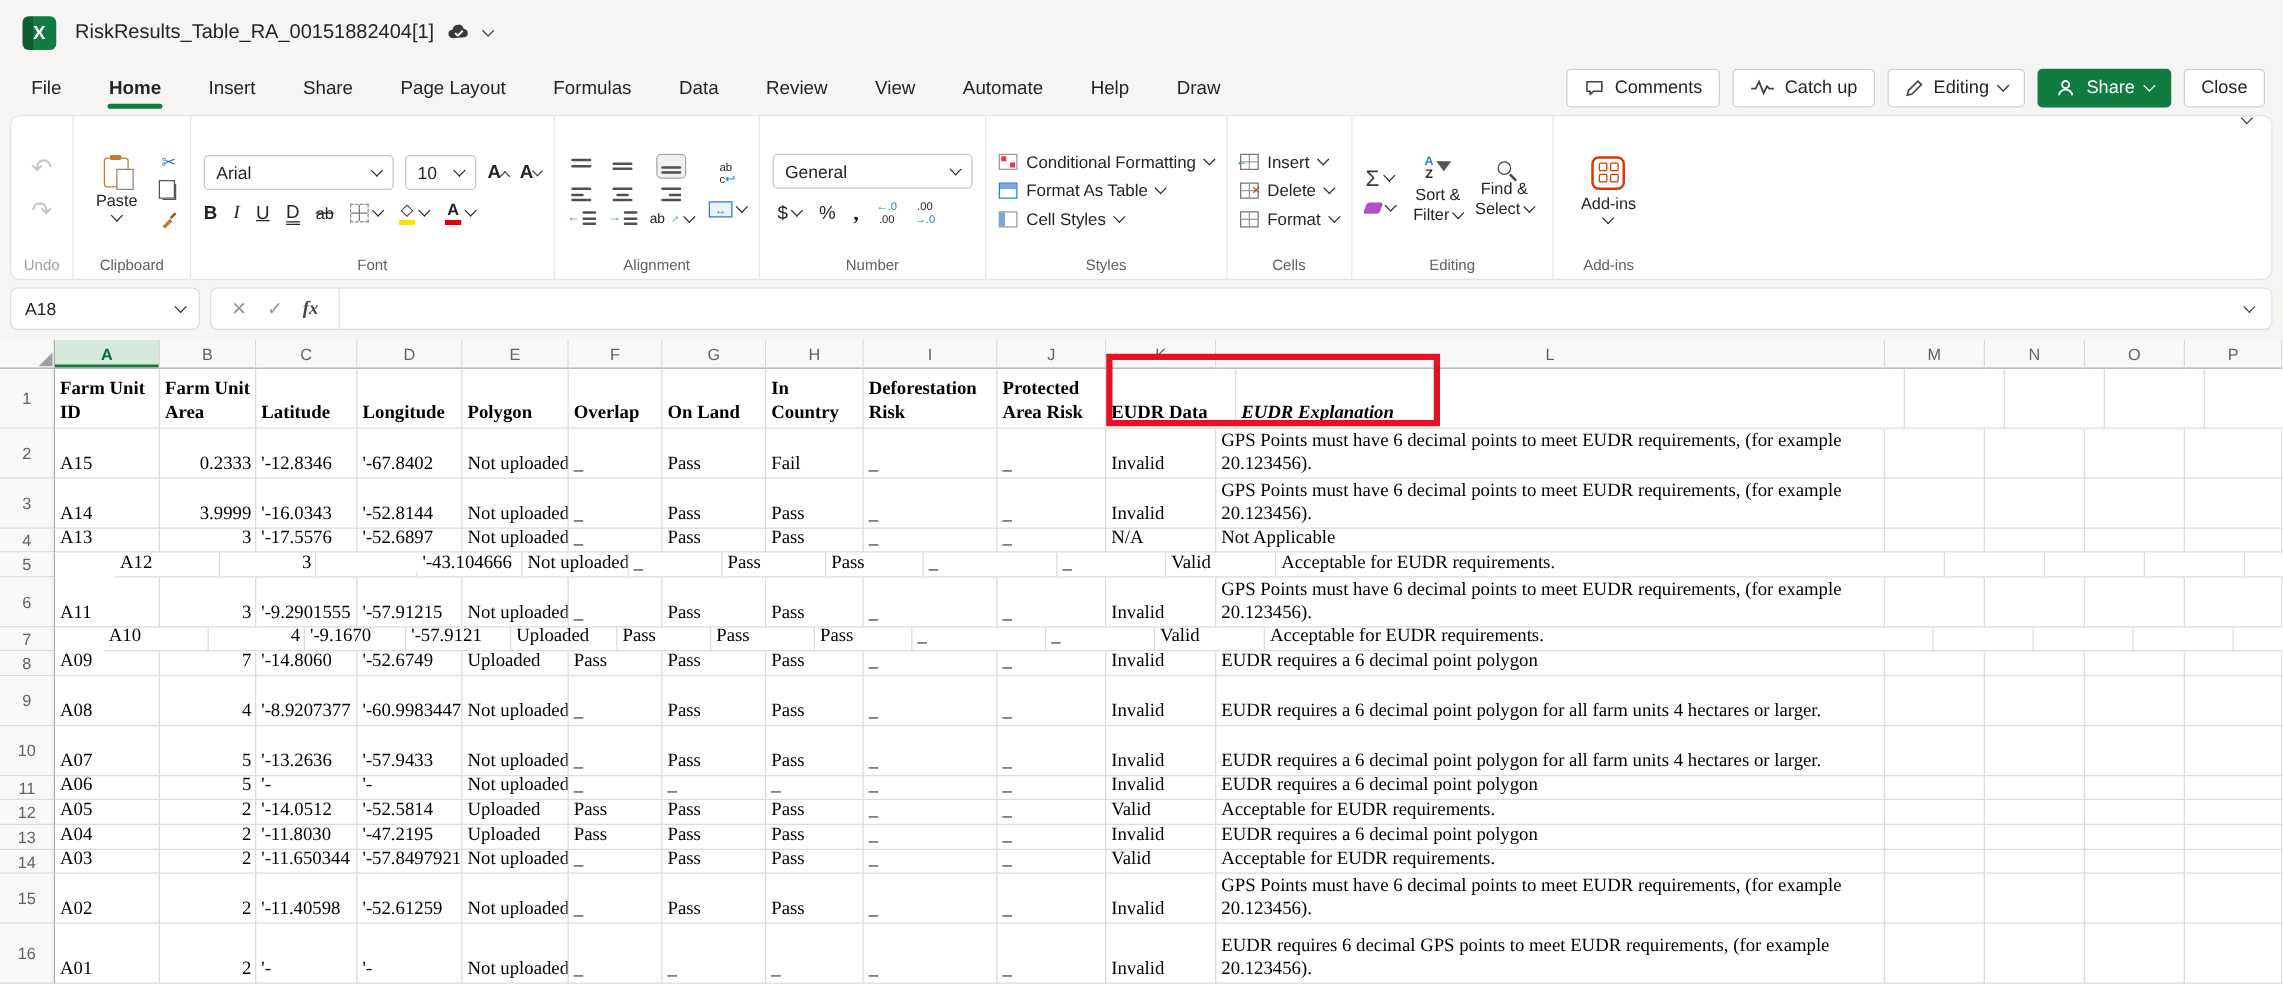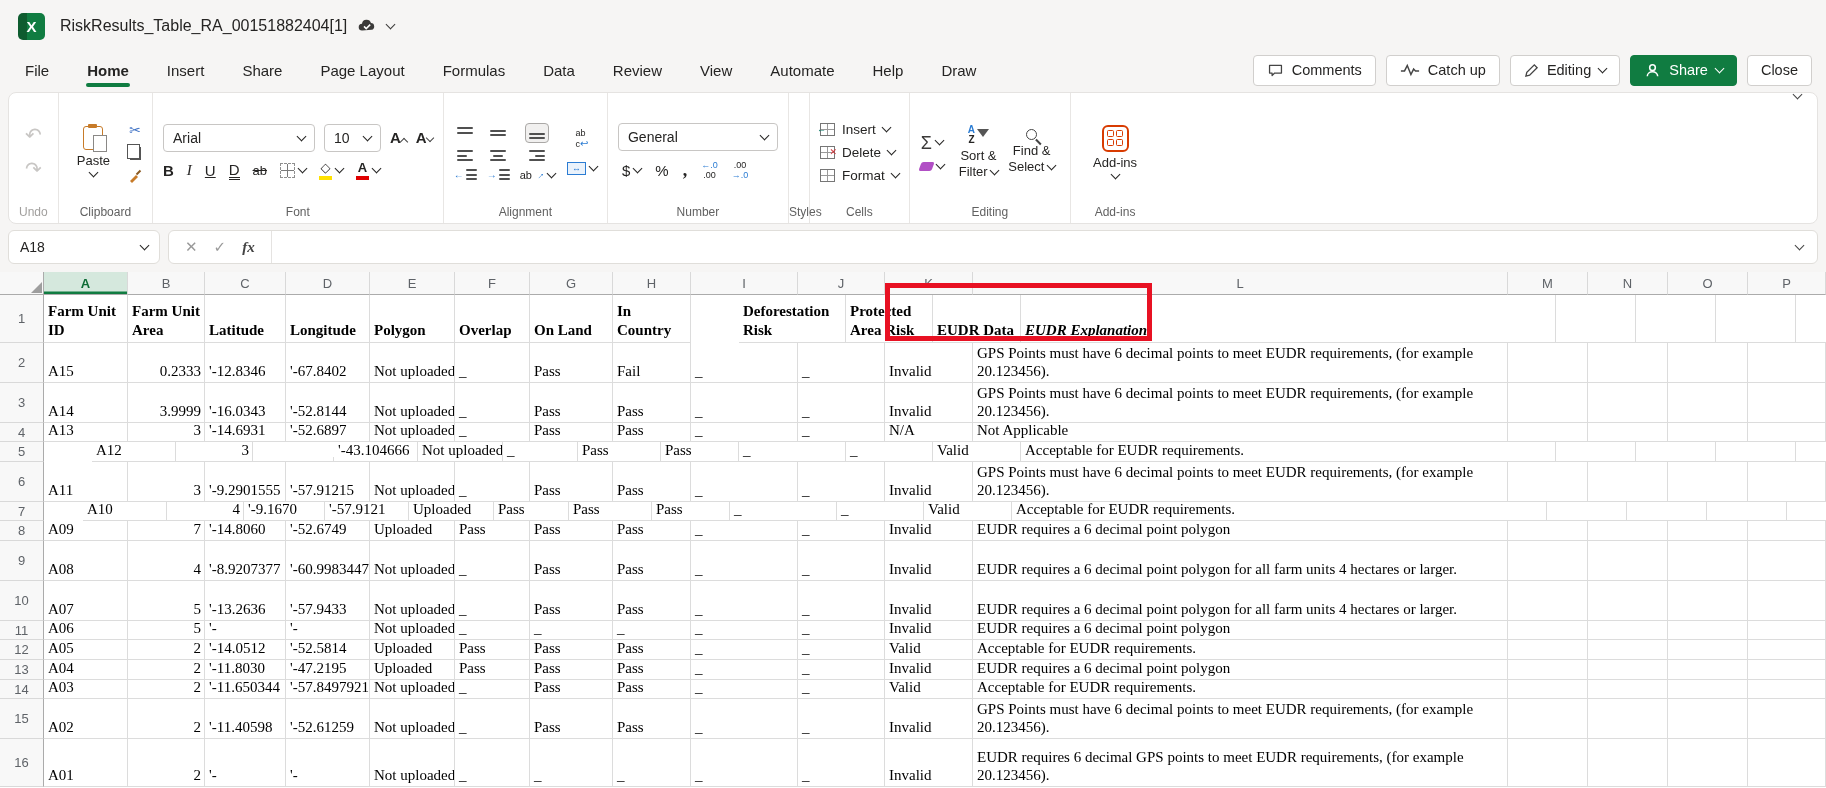--- a/index.html
+++ b/index.html
@@ -338,20 +338,37 @@
         <span class="dec">
             <span>.00</span>
             <span><b>→.0</b></span>
           </span>
       </div>
     </div>
     <div class="glabel">Number</div>
   </div>
 
   <div class="rgroup">
+    <div class="stack-grp">
+      <div class="srow">
+          <span class="cf-ico"></span>
+          <span>Conditional Formatting</span>
+          <span class="chev"></span>
+        </div>
+      <div class="srow">
+          <span class="fat-ico"></span>
+          <span>Format As Table</span>
+          <span class="chev"></span>
+        </div>
+      <div class="srow">
+          <span class="cs-ico"></span>
+          <span>Cell Styles</span>
+          <span class="chev"></span>
+        </div>
+    </div>
     <div class="glabel">Styles</div>
   </div>
 
   <div class="rgroup">
     <div class="stack-grp">
       <div class="srow">
           <span class="grid-ico">
             <span class="mk teal">←</span>
           </span>
           <span>Insert</span>
@@ -457,23 +474,23 @@
     <div class="grow" style="height: 48px;">
       <div class="rownum">1</div>
       <div class="cell hcell" style="width: 84px;">Farm Unit ID</div>
       <div class="cell hcell" style="width: 77px;">Farm Unit Area</div>
       <div class="cell hcell" style="width: 81px;">Latitude</div>
       <div class="cell hcell" style="width: 84px;">Longitude</div>
       <div class="cell hcell" style="width: 85px;">Polygon</div>
       <div class="cell hcell" style="width: 75px;">Overlap</div>
       <div class="cell hcell" style="width: 83px;">On Land</div>
       <div class="cell hcell" style="width: 78px;">In Country</div>
-      <div class="cell hcell" style="width: 107px; margin-left: 48px;">Deforestation Risk</div>
+      <div class="cell hcell" style="width: 107px;">Deforestation Risk</div>
       <div class="cell hcell" style="width: 87px;">Protected Area Risk</div>
-      <div class="cell hcell" style="width: 88px;">EUDR Data</div>
+      <div class="cell hcell" style="width: 104px;">EUDR Data</div>
       <div class="cell hcell" style="width: 535px; font-style: italic;">EUDR Explanation</div>
       <div class="cell hcell" style="width: 80px;"></div>
       <div class="cell hcell" style="width: 80px;"></div>
       <div class="cell hcell" style="width: 80px;"></div>
       <div class="cell hcell" style="width: 78px;"></div>
     </div>
     <div class="grow" style="height: 40px;">
       <div class="rownum">2</div>
       <div class="cell" style="width: 84px;">A15</div>
       <div class="cell num" style="width: 77px;">0.2333</div>
@@ -508,21 +525,21 @@
       <div class="cell wrap" style="width: 535px;">GPS Points must have 6 decimal points to meet EUDR requirements, (for example 20.123456).</div>
       <div class="cell" style="width: 80px;"></div>
       <div class="cell" style="width: 80px;"></div>
       <div class="cell" style="width: 80px;"></div>
       <div class="cell" style="width: 78px;"></div>
     </div>
     <div class="grow" style="height: 19px;">
       <div class="rownum">4</div>
       <div class="cell" style="width: 84px;">A13</div>
       <div class="cell num" style="width: 77px;">3</div>
-      <div class="cell" style="width: 81px;">'-14.6931</div>
+      <div class="cell" style="width: 81px;">'-17.5576</div>
       <div class="cell" style="width: 84px;">'-52.6897</div>
       <div class="cell" style="width: 85px;">Not uploaded</div>
       <div class="cell" style="width: 75px;">_</div>
       <div class="cell" style="width: 83px;">Pass</div>
       <div class="cell" style="width: 78px;">Pass</div>
       <div class="cell" style="width: 107px;">_</div>
       <div class="cell" style="width: 87px;">_</div>
       <div class="cell" style="width: 88px;">N/A</div>
       <div class="cell wrap" style="width: 535px;">Not Applicable</div>
       <div class="cell" style="width: 80px;"></div>

